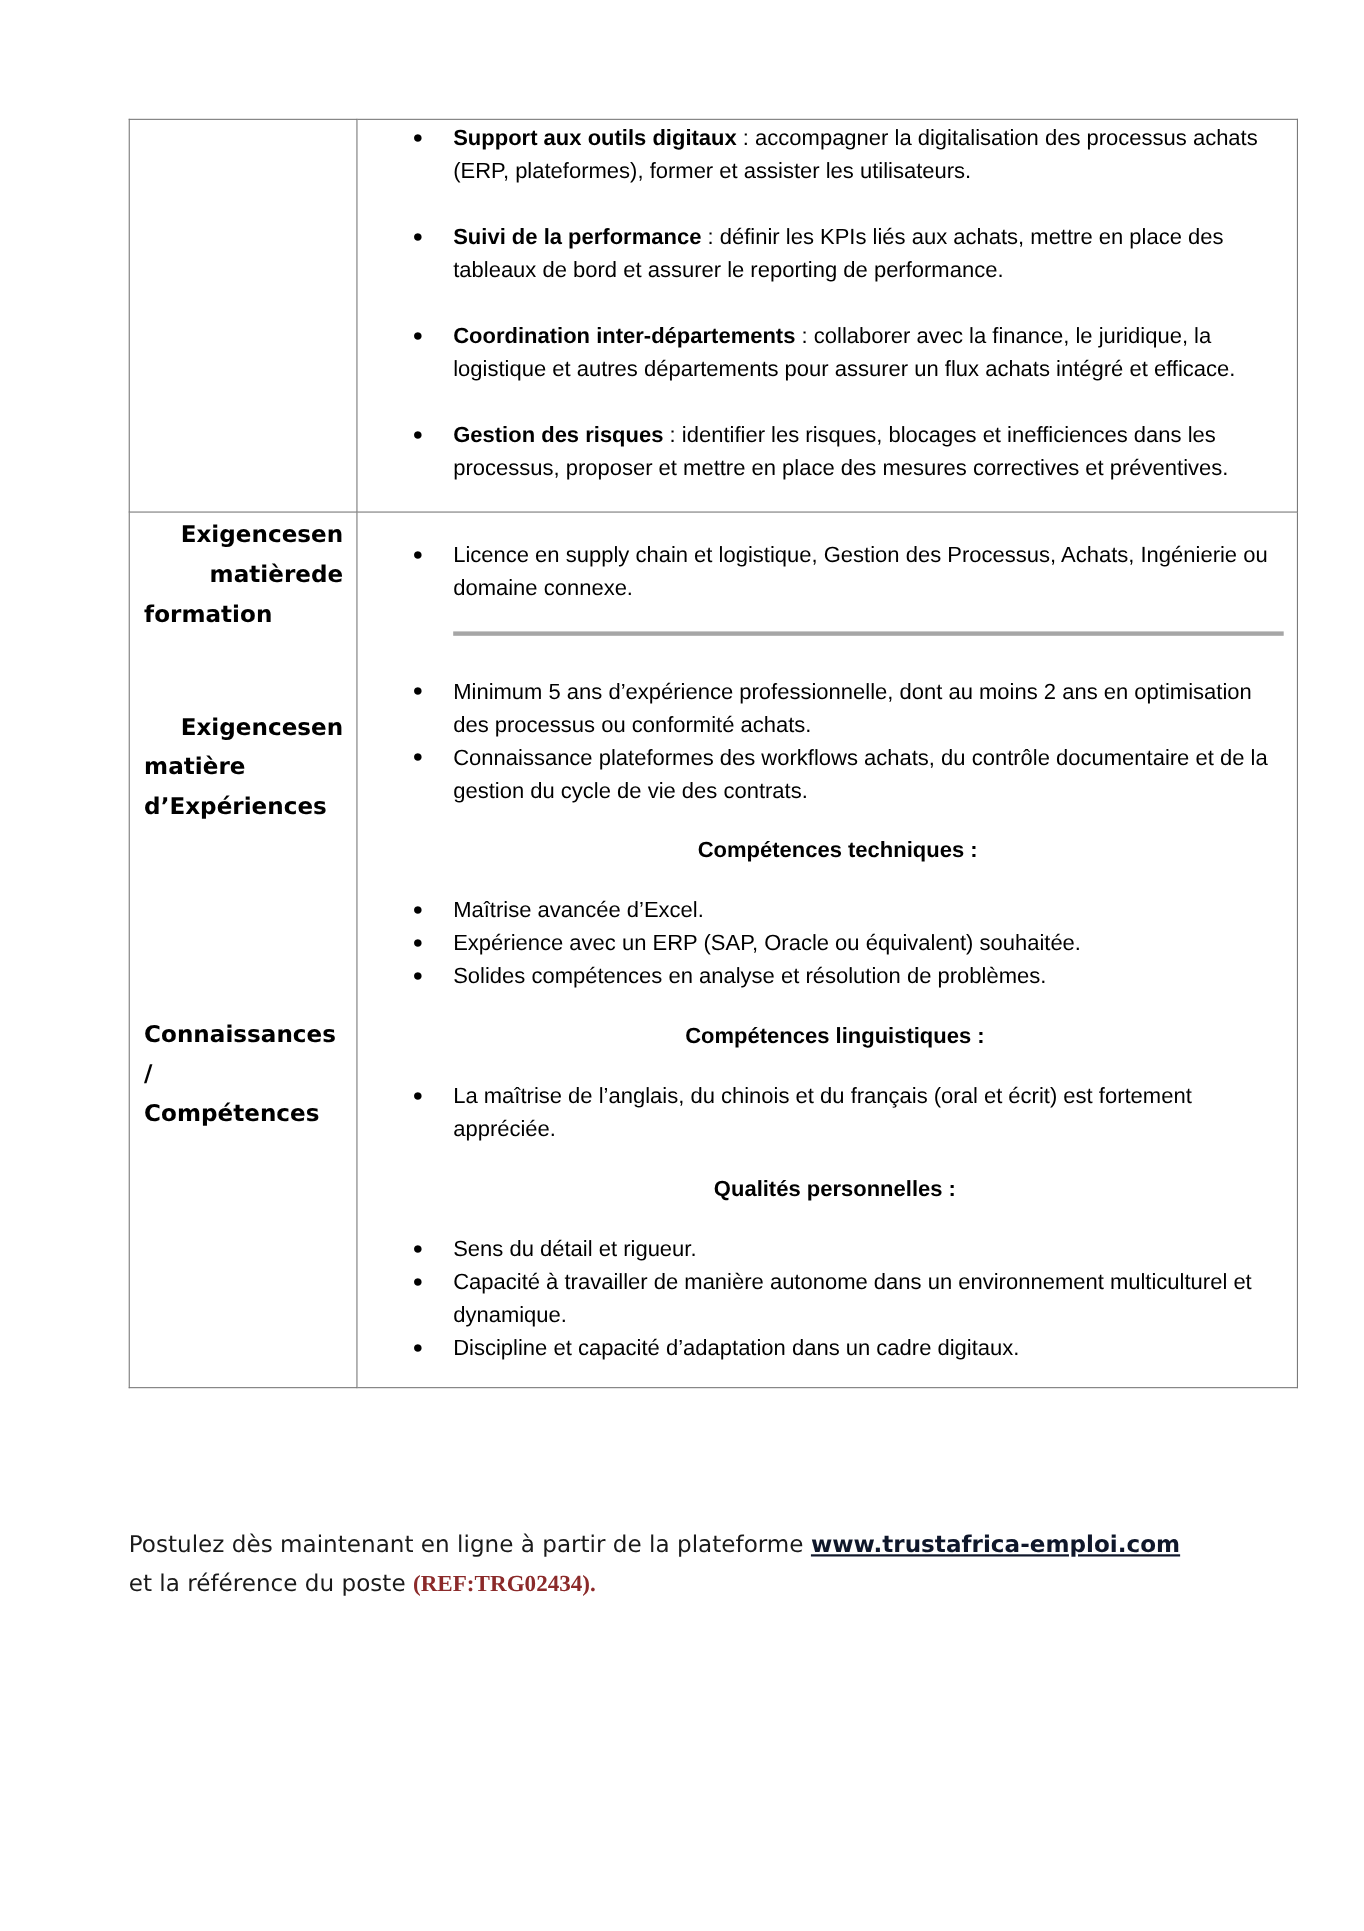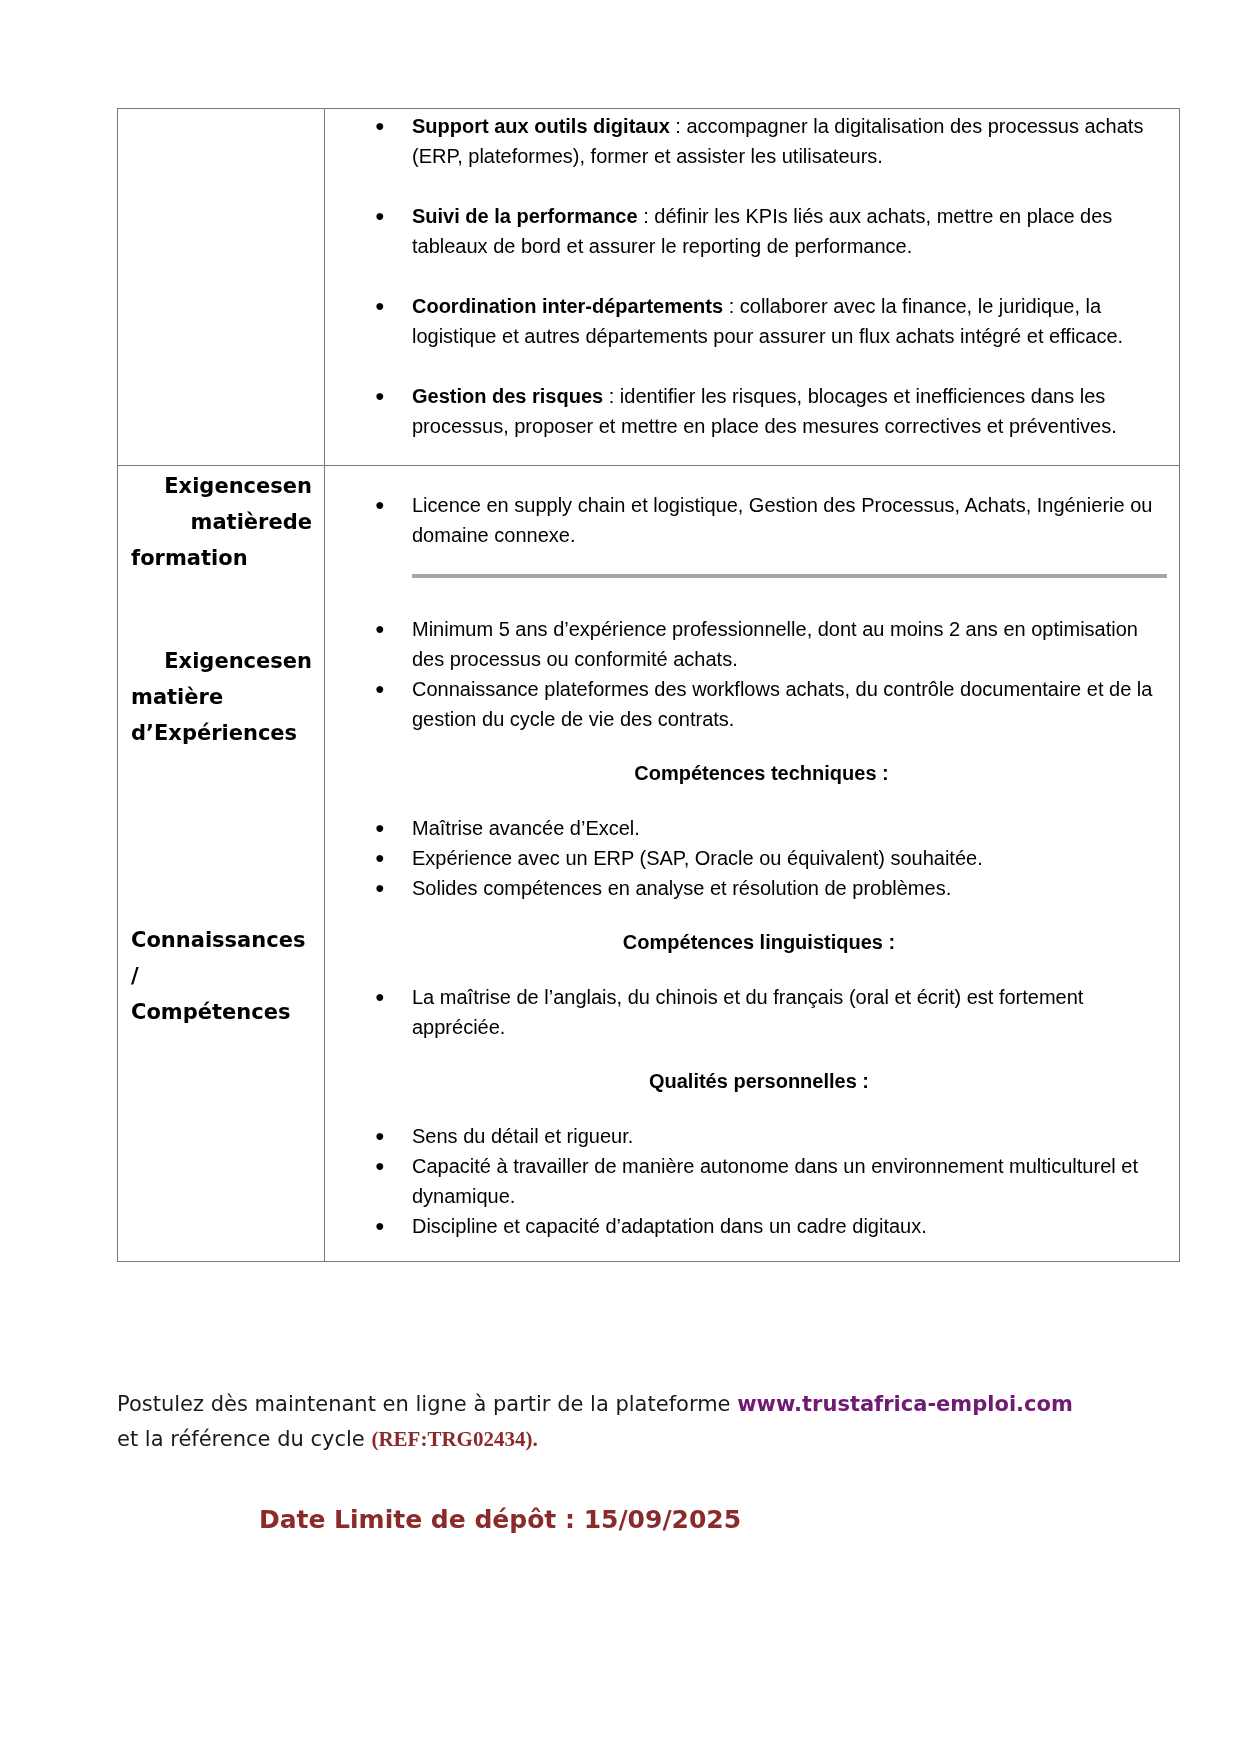--- a/index.html
+++ b/index.html
@@ -30,21 +30,21 @@
   ul.spaced li:last-child { margin-bottom: 0; }
 
   .subh { font-weight: bold; font-size: 20px; line-height: 30px; padding-left: 14px; text-align: center; }
 
   .hr { height: 4px; background: #a6a6a6; margin: 0 12px 0 87px; }
 
   .footer {
     position: absolute; left: 117px; top: 1387px; width: 1000px;
     font-family: "DejaVu Sans", sans-serif; font-size: 21px; line-height: 35px; color: #1a1a1a;
   }
-  .footer .site { color: #701a75; font-weight: bold; }
+  .footer .site { color: #0f172a; font-weight: bold; text-decoration: underline; }
   .footer .mail { color: #2f5fb3; text-decoration: underline; }
   .footer .ref { color: #8b2a2a; font-weight: bold; font-family: Liberation Serif, serif; }
   .deadline {
     position: absolute; left: 0; width: 1240px; top: 1505px; text-align: center;
     font-family: "DejaVu Sans", sans-serif; font-size: 25px; font-weight: bold; color: #8b2a2a;
     padding-right: 240px; box-sizing: border-box; padding-left: 0;
   }
 </style>
 </head>
 <body>
@@ -144,18 +144,17 @@
       </td>
     </tr>
   </tbody>
     </table>
 
   <div class="footer">
     <div>
       <span>Postulez dès maintenant en ligne à partir de la plateforme </span><a class="site">www.trustafrica-emploi.com</a>
     </div>
     <div>
-      <span>et la référence du cycle </span><span class="ref">(REF:TRG02434).</span>
+      <span>et la référence du poste </span><span class="ref">(REF:TRG02434).</span>
     </div>
   </div>
 
-  <div class="deadline">Date Limite de dépôt : 15/09/2025</div>
 </div>
 
 </body></html>

